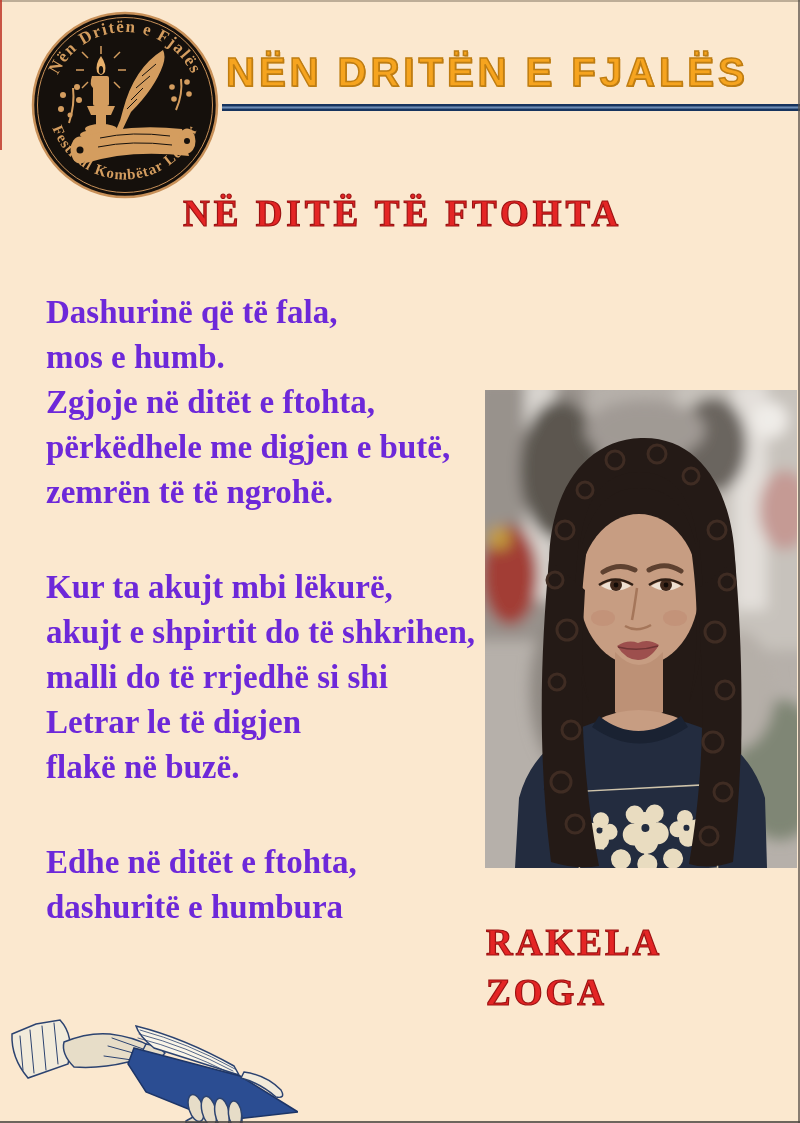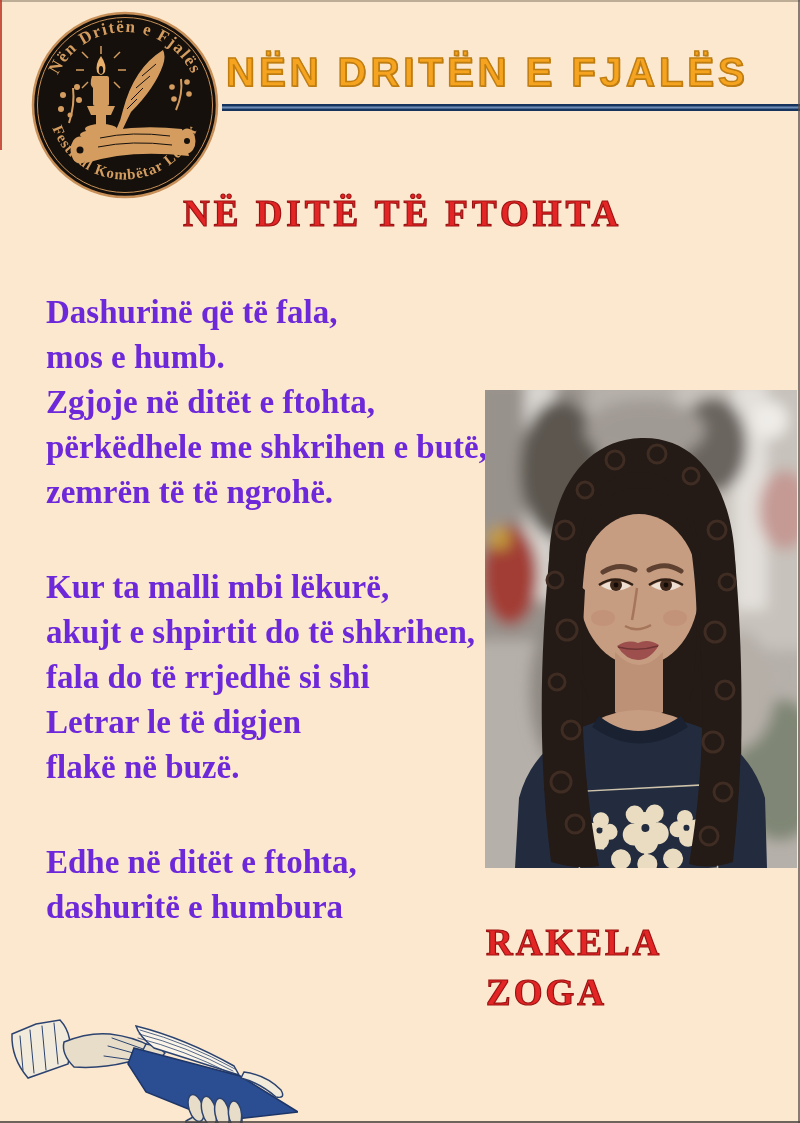--- a/index.html
+++ b/index.html
@@ -137,27 +137,27 @@
   <h2 class="header-title">NËN DRITËN E FJALËS</h2>
   <div class="header-underline"></div>
 
   <h1 class="main-title">NË DITË TË FTOHTA</h1>
 
   <div class="poem">
     <div class="stanza">
       <div class="poem-line">Dashurinë që të fala,</div>
       <div class="poem-line">mos e humb.</div>
       <div class="poem-line">Zgjoje në ditët e ftohta,</div>
-      <div class="poem-line">përkëdhele me shkrihen e butë,</div>
+      <div class="poem-line">përkëdhele me digjen e butë,</div>
       <div class="poem-line">zemrën të të ngrohë.</div>
     </div>
     <div class="stanza">
-      <div class="poem-line">Kur ta malli mbi lëkurë,</div>
+      <div class="poem-line">Kur ta akujt mbi lëkurë,</div>
       <div class="poem-line">akujt e shpirtit do të shkrihen,</div>
-      <div class="poem-line">fala do të rrjedhë si shi</div>
+      <div class="poem-line">malli do të rrjedhë si shi</div>
       <div class="poem-line">Letrar le të digjen</div>
       <div class="poem-line">flakë në buzë.</div>
     </div>
     <div class="stanza">
       <div class="poem-line">Edhe në ditët e ftohta,</div>
       <div class="poem-line">dashuritë e humbura</div>
     </div>
   </div>
 
   <div class="photo">

